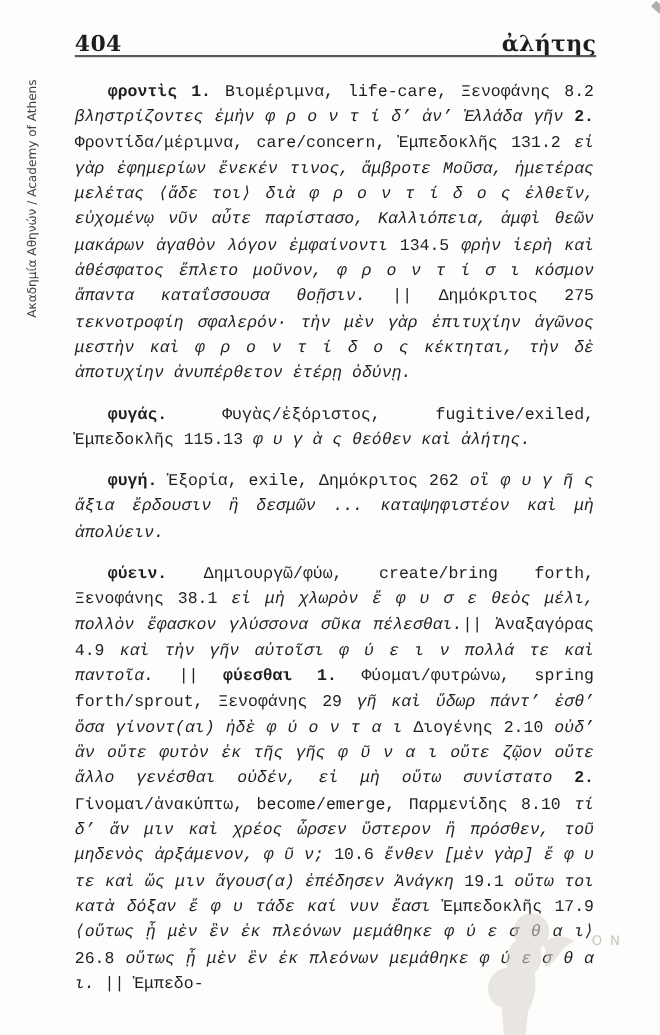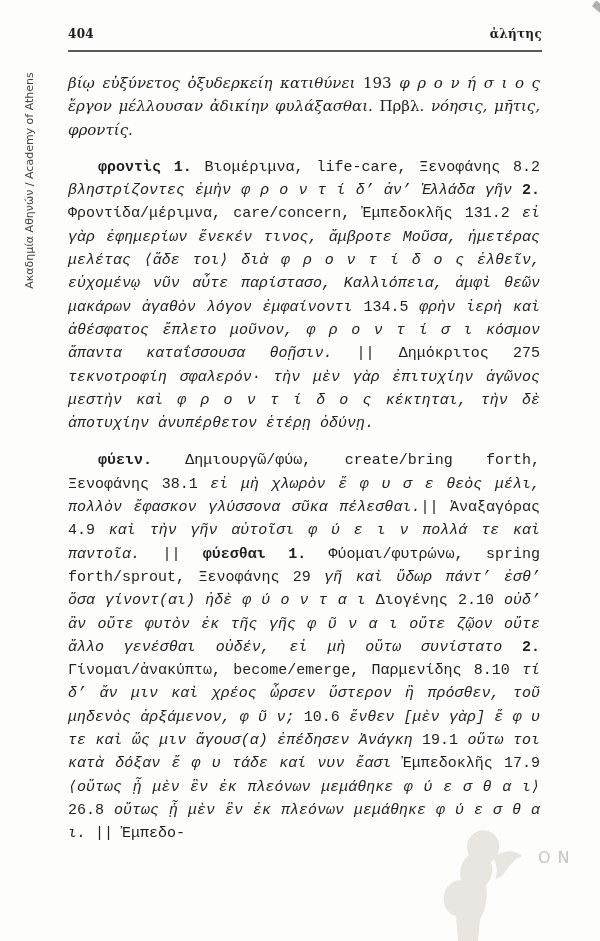--- a/index.html
+++ b/index.html
@@ -12,21 +12,21 @@
     position: relative;
     width: 600px; height: 941px;
     background: #fdfdfb;
     overflow: hidden;
     color: #1d1d1d;
   }
   .running-head {
     position: absolute;
     left: 68px; right: 58px; top: 27px;
     display: flex; justify-content: space-between; align-items: center;
-    font-weight: 700; font-size: 12px;
+    font-weight: 700; font-size: 20px;
     letter-spacing: 0.3px;
   }
   .rule {
     position: absolute;
     left: 68px; right: 58px; top: 50px;
     height: 2px;
     background: #3d3d3d;
     opacity: 0.85;
   }
   .text-body {
@@ -57,21 +57,21 @@
     position: absolute;
     left: 420px; top: 828px;
     width: 170px; height: 113px;
     pointer-events: none;
   }
   .emblem svg { position: absolute; left: 0; top: 0; opacity: 0.55; }
   .emblem-letters {
     position: absolute;
     left: 118px; top: 20px;
     font-family: "DejaVu Sans", sans-serif;
-    font-size: 16px;
+    font-size: 12px;
     letter-spacing: 7px;
     color: #c8c5be;
   }
   .corner-mark {
     position: absolute;
     right: -3px; top: 3px;
     width: 10px; height: 7px;
     background: #8d8d8d;
     transform: rotate(40deg);
     opacity: 0.7;
@@ -85,22 +85,23 @@
   <div class="side-text">Ακαδημία Αθηνών / Academy of Athens</div>
 
   <header class="running-head">
     <span class="page-num">404</span>
     <span class="keyword">ἀλήτης</span>
   </header>
 
   <div class="rule"></div>
 
   <main class="text-body">
-    <p class="para"><span class="seg-i">βίῳ εὐξύνετος ὀξυδερκείη κατιθύνει </span><span class="seg-n">193 </span><span class="seg-i">φ ρ ο ν ή σ ι ο ς ἔργον μέλλουσαν ἀδικίην φυλάξασθαι. </span><span class="seg-n">Πρβλ. </span><span class="seg-i">νόησις, μῆτις, φροντίς.</span></p>
     <p class="para indent"><span class="seg-b">φροντὶς 1. </span><span class="seg-n">Βιομέριμνα, life-care, Ξενοφάνης 8.2 </span><span class="seg-i">βληστρίζοντες ἐμὴν φ ρ ο ν τ ί δ’ ἀν’ Ἑλλάδα γῆν </span><span class="seg-b">2. </span><span class="seg-n">Φροντίδα/μέριμνα, care/concern, Ἐμπεδοκλῆς 131.2 </span><span class="seg-i">εἰ γὰρ ἐφημερίων ἕνεκέν τινος, ἄμβροτε Μοῦσα, ἡμετέρας μελέτας ⟨ἅδε τοι⟩ διὰ φ ρ ο ν τ ί δ ο ς ἐλθεῖν, εὐχομένῳ νῦν αὖτε παρίστασο, Καλλιόπεια, ἀμφὶ θεῶν μακάρων ἀγαθὸν λόγον ἐμφαίνοντι </span><span class="seg-n">134.5 </span><span class="seg-i">φρὴν ἱερὴ καὶ ἀθέσφατος ἔπλετο μοῦνον, φ ρ ο ν τ ί σ ι κόσμον ἅπαντα καταΐσσουσα θοῇσιν. </span><span class="seg-n">|| Δημόκριτος 275 </span><span class="seg-i">τεκνοτροφίη σφαλερόν· τὴν μὲν γὰρ ἐπιτυχίην ἀγῶνος μεστὴν καὶ φ ρ ο ν τ ί δ ο ς κέκτηται, τὴν δὲ ἀποτυχίην ἀνυπέρθετον ἑτέρῃ ὀδύνῃ.</span></p>
+    <p class="para indent"><span class="seg-b">φυγάς. </span><span class="seg-n">Φυγὰς/ἐξόριστος, fugitive/exiled, Ἐμπεδοκλῆς 115.13 </span><span class="seg-i">φ υ γ ὰ ς θεόθεν καὶ ἀλήτης.</span></p>
+    <p class="para indent"><span class="seg-b">φυγή. </span><span class="seg-n">Ἐξορία, exile, Δημόκριτος 262 </span><span class="seg-i">οἳ φ υ γ ῆ ς ἄξια ἔρδουσιν ἢ δεσμῶν ... καταψηφιστέον καὶ μὴ ἀπολύειν.</span></p>
     <p class="para indent"><span class="seg-b">φύειν. </span><span class="seg-n">Δημιουργῶ/φύω, create/bring forth, Ξενοφάνης 38.1 </span><span class="seg-i">εἰ μὴ χλωρὸν ἔ φ υ σ ε θεὸς μέλι, πολλὸν ἔφασκον γλύσσονα σῦκα πέλεσθαι.</span><span class="seg-n">|| Ἀναξαγόρας 4.9 </span><span class="seg-i">καὶ τὴν γῆν αὐτοῖσι φ ύ ε ι ν πολλά τε καὶ παντοῖα. </span><span class="seg-n">|| </span><span class="seg-b">φύεσθαι 1. </span><span class="seg-n">Φύομαι/φυτρώνω, spring forth/sprout, Ξενοφάνης 29 </span><span class="seg-i">γῆ καὶ ὕδωρ πάντ’ ἐσθ’ ὅσα γίνοντ(αι) ἠδὲ φ ύ ο ν τ α ι </span><span class="seg-n">Διογένης 2.10 </span><span class="seg-i">οὐδ’ ἂν οὔτε φυτὸν ἐκ τῆς γῆς φ ῦ ν α ι οὔτε ζῷον οὔτε ἄλλο γενέσθαι οὐδέν, εἰ μὴ οὕτω συνίστατο </span><span class="seg-b">2. </span><span class="seg-n">Γίνομαι/ἀνακύπτω, become/emerge, Παρμενίδης 8.10 </span><span class="seg-i">τί δ’ ἄν μιν καὶ χρέος ὦρσεν ὕστερον ἢ πρόσθεν, τοῦ μηδενὸς ἀρξάμενον, φ ῦ ν; </span><span class="seg-n">10.6 </span><span class="seg-i">ἔνθεν [μὲν γὰρ] ἔ φ υ τε καὶ ὥς μιν ἄγουσ(α) ἐπέδησεν Ἀνάγκη </span><span class="seg-n">19.1 </span><span class="seg-i">οὕτω τοι κατὰ δόξαν ἔ φ υ τάδε καί νυν ἔασι </span><span class="seg-n">Ἐμπεδοκλῆς 17.9 </span><span class="seg-i">⟨οὕτως ᾗ μὲν ἓν ἐκ πλεόνων μεμάθηκε φ ύ ε σ θ α ι⟩ </span><span class="seg-n">26.8 </span><span class="seg-i">οὕτως ᾗ μὲν ἓν ἐκ πλεόνων μεμάθηκε φ ύ ε σ θ α ι. </span><span class="seg-n">|| Ἐμπεδο-</span></p>
   </main>
 
   <div class="emblem">
     <svg width="115" height="113" viewBox="0 0 115 113">
       <g fill="#d9d5ce">
         <path d="M38 113 L36 88 C28 86 22 77 24 67 C26 58 33 52 41 52 C39 43 41 33 49 27 C45 19 47 9 56 4 C66 -1 77 5 79 15 C80 23 77 30 71 34 C74 42 72 51 66 57 C68 69 66 82 60 91 L58 113 Z"></path>
         <path d="M73 30 C82 22 94 21 102 28 C97 30 92 34 88 40 C84 46 80 50 75 51 C78 44 77 36 73 30 Z"></path>
       </g>
     </svg>

